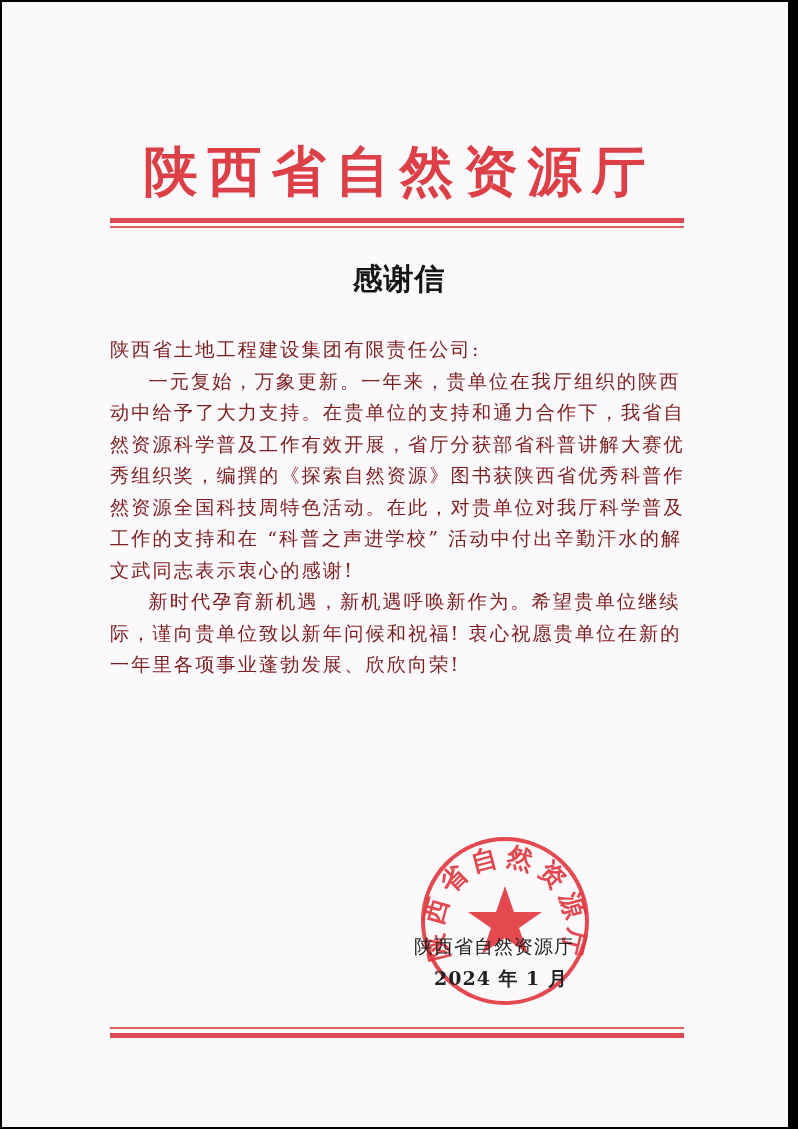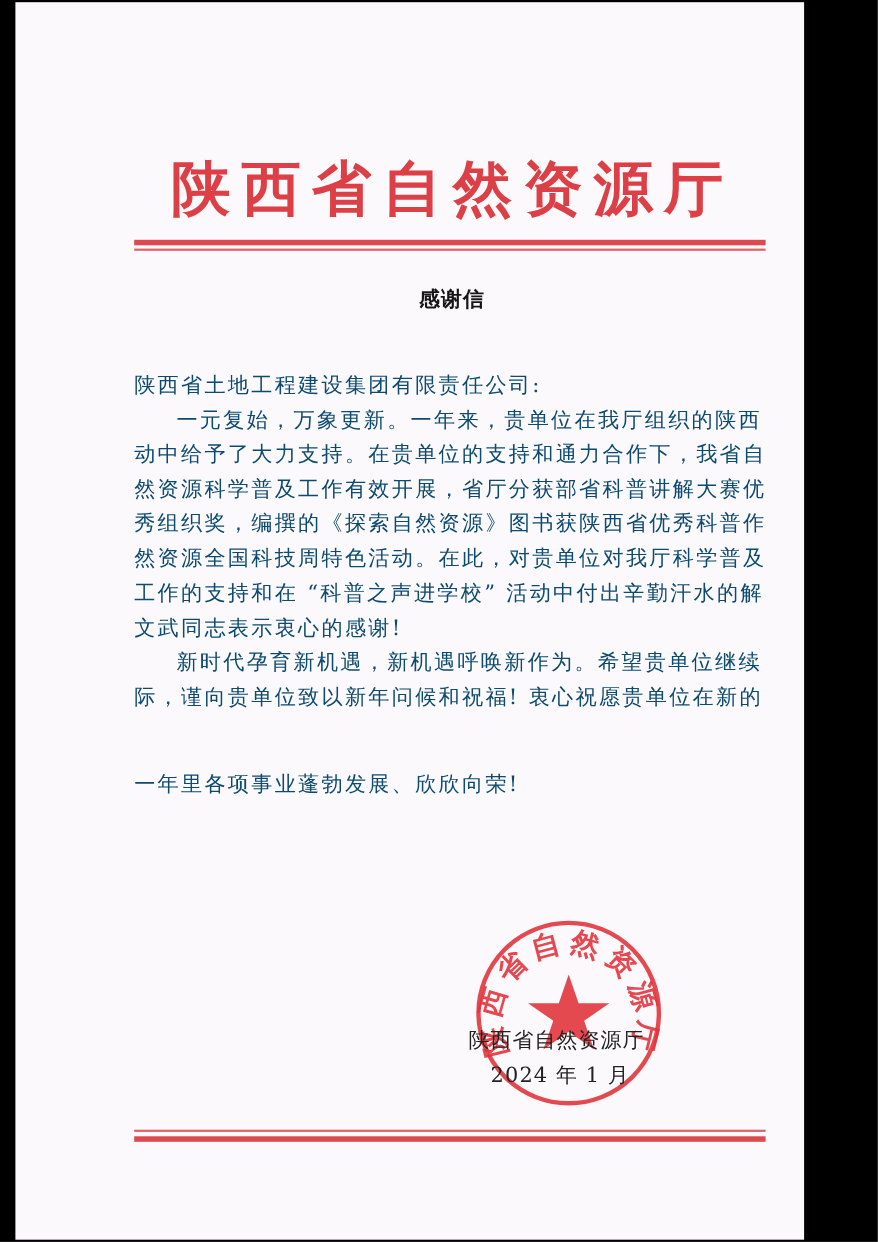--- a/index.html
+++ b/index.html
@@ -1,34 +1,34 @@
 <!DOCTYPE html>
 <html><head>
 <meta charset="utf-8">
 <style>
   html, body { margin:0; padding:0; }
   body { width:798px; height:1129px; background:#000; position:relative; overflow:hidden;
          font-family:"DejaVu Serif", "Liberation Serif", serif; }
-  .page { position:absolute; left:14px; top:2px; width:717px; height:1125px; background:#fbf9fc; }
+  .page { position:absolute; left:2px; top:2px; width:786px; height:1125px; background:#fbf9fc; }
   .header-title { position:absolute; left:110px; top:138px; width:575px; text-align:center;
          color:#dc3f45; font-size:54px; font-weight:bold; letter-spacing:10px;
          font-family:"DejaVu Sans", "Liberation Sans", sans-serif; line-height:64px; }
   .rule-thick { position:absolute; left:108px; width:574px; height:5px; background:#dc4a4f; }
   .rule-thin { position:absolute; left:108px; width:574px; height:2px; background:#e06066; }
-  .doc-title { position:absolute; left:0; width:794px; top:257px; text-align:center; font-size:19px;
+  .doc-title { position:absolute; left:0; width:794px; top:257px; text-align:center; font-size:30px;
          font-weight:bold; color:#151515; font-family:"DejaVu Sans", "Liberation Sans", sans-serif; letter-spacing:1px; }
-  .body { position:absolute; left:108px; top:332px; width:580px; font-size:19.2px; color:#0c4a6e;
+  .body { position:absolute; left:108px; top:332px; width:580px; font-size:19.2px; color:#7f1d1d;
           line-height:31.5px; letter-spacing:2.1px; }
   .body p { margin:0; }
   .addressee { }
   .para { text-indent:2em; text-align:justify; }
   .line { display:block; white-space:nowrap; }
   .seal { position:absolute; left:416px; top:832px; width:174px; height:174px; }
   .sign { position:absolute; left:412px; top:928px; font-size:19px; color:#222; line-height:32px; letter-spacing:1px; }
-  .sign .date { padding-left:20px; }
+  .sign .date { padding-left:20px;font-weight:bold; }
 </style>
 </head>
 <body>
 
 <div class="page">
 
   <div class="header-title">陕西省自然资源厅</div>
   <div class="rule-thick" style="top:216px;"></div>
   <div class="rule-thin" style="top:224px;"></div>
 
@@ -41,21 +41,21 @@
       <span class="line" style="margin-left:-2em;">动中给予了大力支持。在贵单位的支持和通力合作下，我省自</span>
       <span class="line" style="margin-left:-2em;">然资源科学普及工作有效开展，省厅分获部省科普讲解大赛优</span>
       <span class="line" style="margin-left:-2em;">秀组织奖，编撰的《探索自然资源》图书获陕西省优秀科普作</span>
       <span class="line" style="margin-left:-2em;">然资源全国科技周特色活动。在此，对贵单位对我厅科学普及</span>
       <span class="line" style="margin-left:-2em;">工作的支持和在 “科普之声进学校” 活动中付出辛勤汗水的解</span>
       <span class="line" style="margin-left:-2em;">文武同志表示衷心的感谢!</span>
     </p>
     <p class="para">
       <span class="line" style="padding-left:2em;text-indent:0;">新时代孕育新机遇，新机遇呼唤新作为。希望贵单位继续</span>
       <span class="line" style="margin-left:-2em;">际，谨向贵单位致以新年问候和祝福! 衷心祝愿贵单位在新的</span>
-      <span class="line" style="margin-left:-2em;margin-top:48px;">一年里各项事业蓬勃发展、欣欣向荣!</span>
+      <span class="line" style="margin-left:-2em;">一年里各项事业蓬勃发展、欣欣向荣!</span>
     </p>
   </div>
 
   <svg class="seal" viewBox="0 0 174 174">
     <defs>
       <path id="sealArc" d="M 30 118 A 62 62 0 1 1 144 118"></path>
     </defs>
     <circle cx="87" cy="87" r="82" fill="none" stroke="#e2353d" stroke-width="4" opacity="0.9"></circle>
     <text fill="#e2353d" font-size="26" font-family="DejaVu Sans, sans-serif" font-weight="bold" opacity="0.9" letter-spacing="6">
       <textPath href="#sealArc" startOffset="50%" text-anchor="middle">陕西省自然资源厅</textPath>

